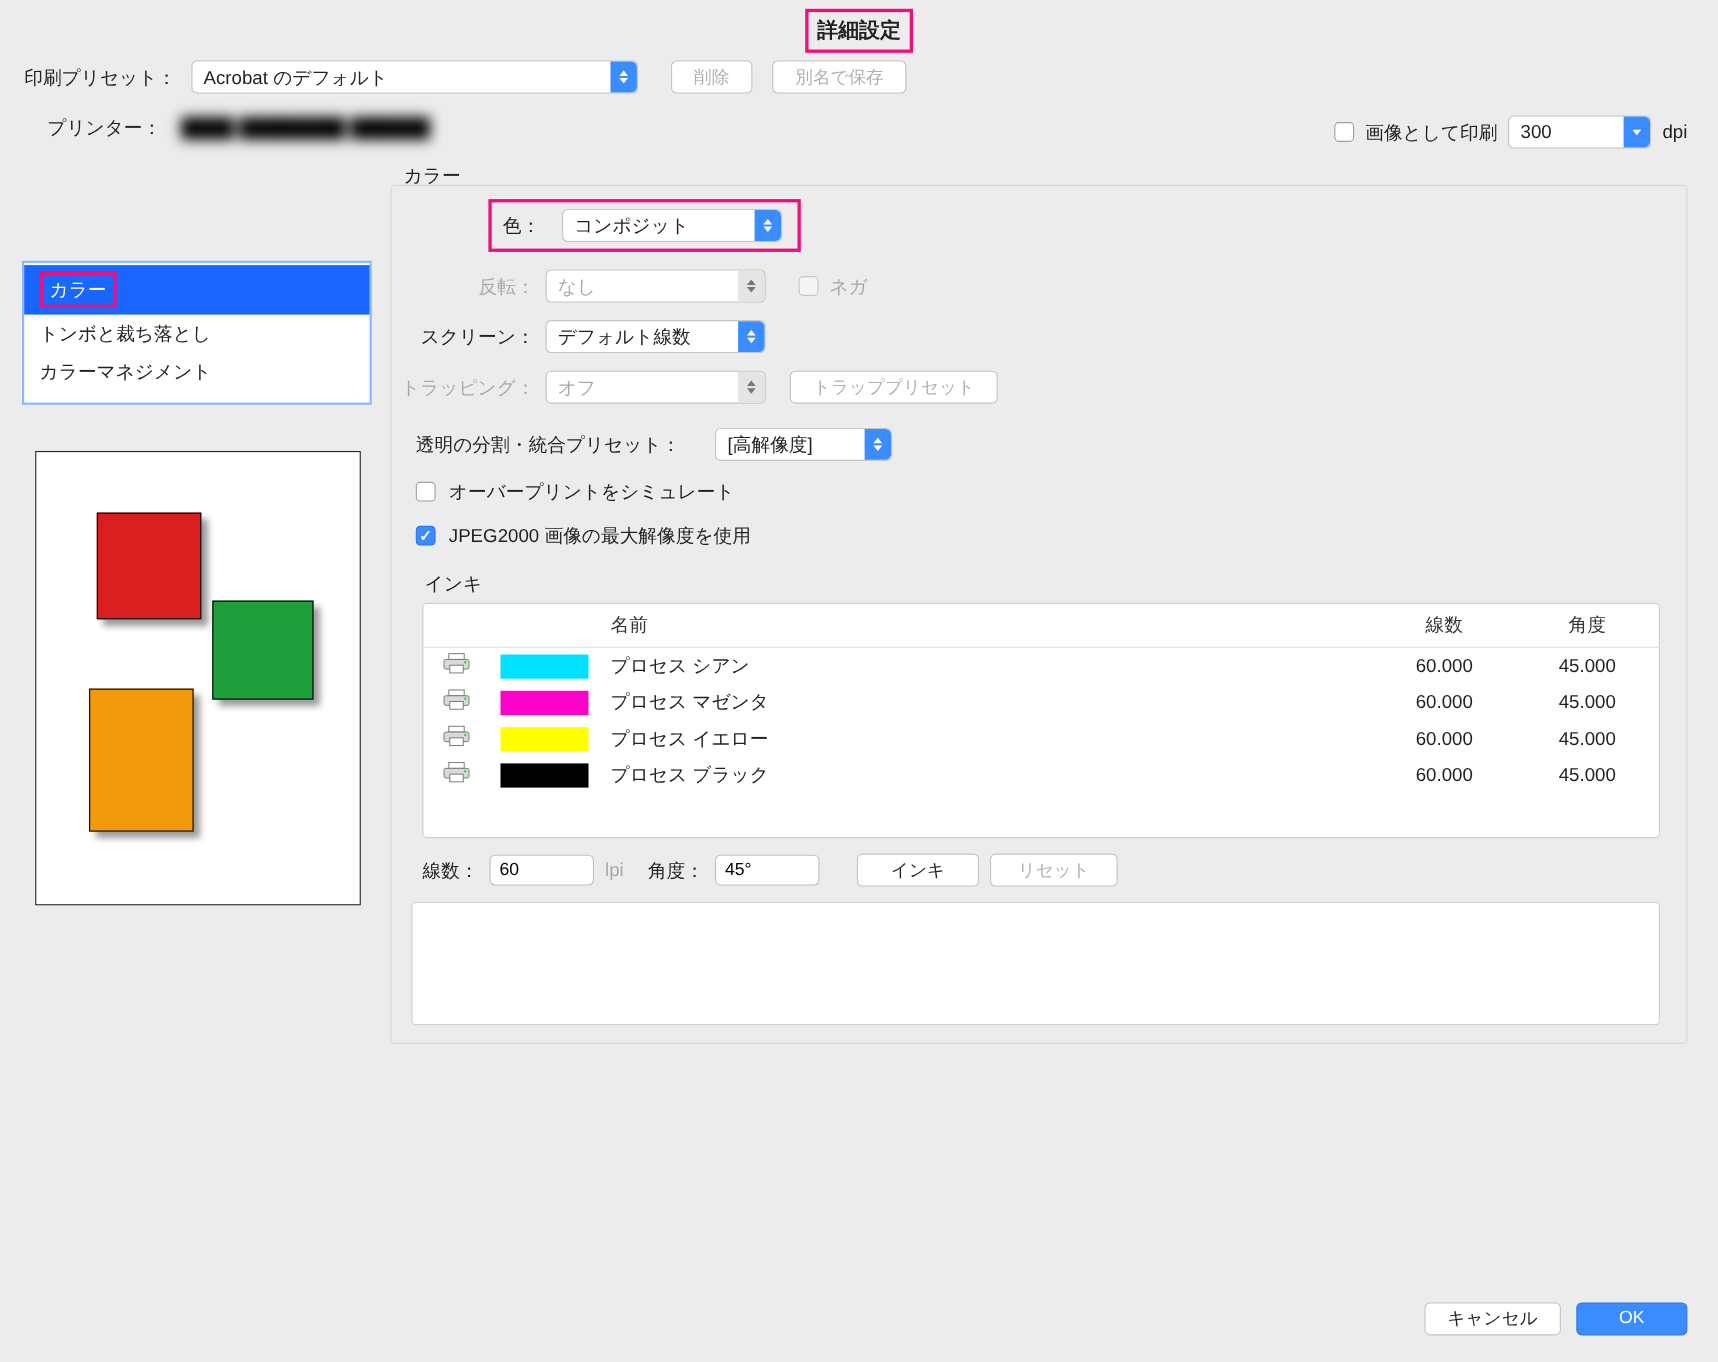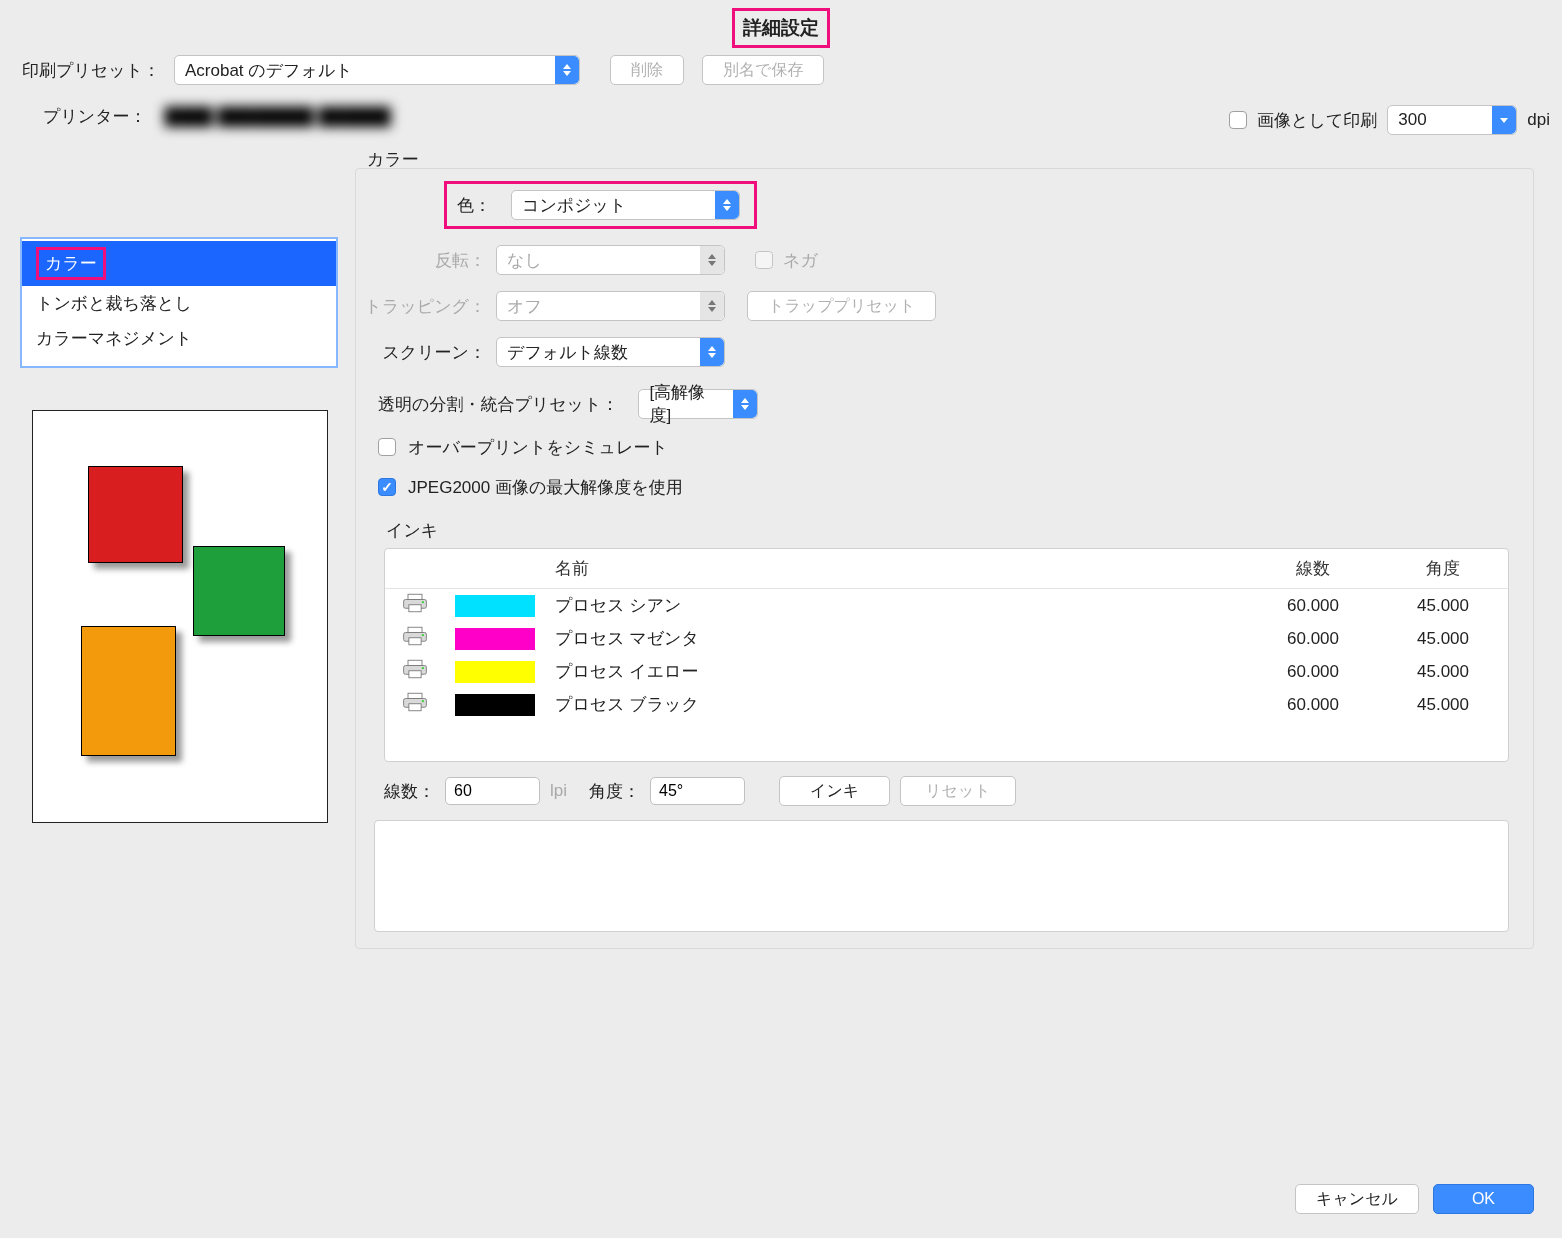--- a/index.html
+++ b/index.html
@@ -24,21 +24,21 @@
   
   .btn { display:inline-flex; align-items:center; justify-content:center; background:#fff; border:1px solid #c4c4c4; border-radius:5px; height:30px; padding:0 20px; font-size:16px; }
   .btn.disabled { color:#b0b0b0; }
   .btn.primary { background:#3a8cff; color:#fff; border-color:#2d77e0; padding:0 38px; }
   
   .row-preset .select { width: 406px; }
   .row-preset .btns { display:flex; gap:18px; margin-left:16px; }
   
   .row-printer { position:absolute; top:105px; left:22px; display:flex; align-items:center; gap:18px;margin-left:21px; }
   .blur { filter: blur(6px); font-size:17px; color:#000; }
-  .row-printer-right { position:absolute; top:105px; right:12px; display:flex; align-items:center; gap:10px; }
+  .row-printer-right { position:absolute; top:105px; right:28px; display:flex; align-items:center; gap:10px; }
   .checkbox { width:18px; height:18px; border:1px solid #a0a0a0; border-radius:4px; background:#fff; display:inline-flex; align-items:center; justify-content:center; }
   .checkbox.checked { background:#3a8cff; border-color:#2d77e0; }
   .checkbox.checked::after { content:"✓"; color:#fff; font-size:14px; font-weight:bold; line-height:1; }
   
   .section-lbl { position:absolute; left:367px; top:148px; font-size:17px; }
   
   
   .sidelist { position:absolute; left:20px; top:237px; width:318px; border:2px solid #87b7ff; background:#fff; padding:2px 0 10px 0; }
   .sidelist .item { padding:6px 14px; font-size:17px; }
   .sidelist .item.selected { background:#1a66ff; color:#fff; }
@@ -54,27 +54,27 @@
   
   
   .panel { position:absolute; left:355px; top:168px; right:28px; border:1px solid #d9d9d9; border-radius:4px; background:#ececec; padding:10px 0 12px 0; }
   .prow { display:flex; align-items:center; height:46px; }
   .plbl { width:140px; text-align:right; padding-right:10px; font-size:17px; }
   .plbl.dim { color:#a9a9a9; }
   
   .hl-select { border:3px solid #ef0e7b; padding:6px 14px 6px 10px; display:flex; align-items:center; gap:10px; position:absolute; left:88px; top:2px; }
   
   .prow.first { height:58px; padding-top:2px; }
-  .simsel { width:229px; }
+  .simsel { width:200px; }
   
   .trapbtn { margin-left:22px; }
   
   .prow.flat { margin-top:6px; }
   .fplbl { margin-left:22px; font-size:17px; }
-  .fpsel { margin-left:20px; width:120px; }
+  .fpsel { margin-left:32px; width:161px; }
   
   .chkrow { display:flex; align-items:center; gap:12px; margin-left:22px; height:40px; }
   
   .ink-lbl { margin-left:30px; margin-top:12px; font-size:17px; }
   .ink-box { margin:6px 24px 0 28px; background:#fff; border:1px solid #d0d0d0; border-radius:4px; }
   .ink-table { width:100%; border-collapse:collapse; font-size:17px; }
   .ink-table th { font-weight:normal; text-align:center; padding:8px 10px; border-bottom:1px solid #e4e4e4; color:#333; }
   .ink-table th:nth-child(1){width:60px}
   .ink-table th:nth-child(2){width:100px}
   .ink-table th:nth-child(3){text-align:left}
@@ -154,34 +154,34 @@
     <span class="plbl dim">反転：</span>
     <div class="select grey simsel">
       <span style="color:#a9a9a9">なし</span>
       <span class="cap"></span>
     </div>
     <span class="checkbox" style="margin-left:30px;opacity:.5"></span>
     <span style="margin-left:10px;color:#a9a9a9">ネガ</span>
   </div>
 
   <div class="prow">
+    <span class="plbl">スクリーン：</span>
+    <div class="select simsel">
+      <span>デフォルト線数</span>
+      <span class="cap"></span>
+    </div>
+  </div>
+
+  <div class="prow">
     <span class="plbl dim">トラッピング：</span>
     <div class="select grey simsel">
       <span style="color:#a9a9a9">オフ</span>
       <span class="cap"></span>
     </div>
     <div class="btn disabled trapbtn">トラッププリセット</div>
-  </div>
-
-  <div class="prow">
-    <span class="plbl">スクリーン：</span>
-    <div class="select simsel">
-      <span>デフォルト線数</span>
-      <span class="cap"></span>
-    </div>
   </div>
 
   <div class="prow flat">
     <span class="fplbl">透明の分割・統合プリセット：</span>
     <div class="select fpsel">
       <span>[高解像度]</span>
       <span class="cap"></span>
     </div>
   </div>
 

